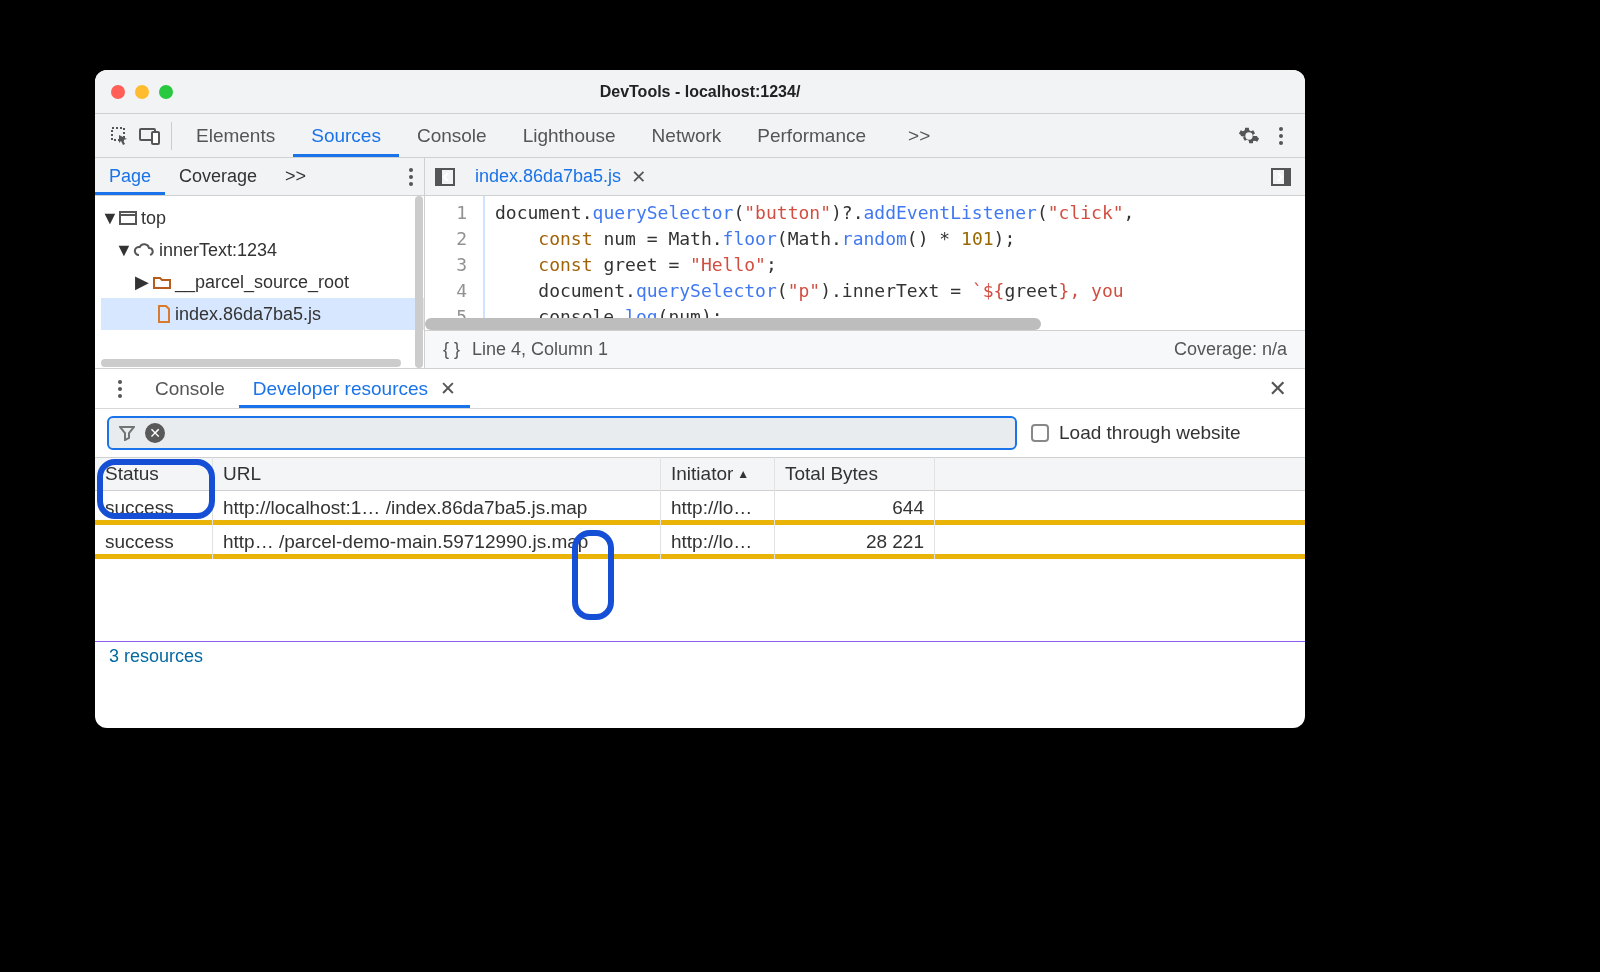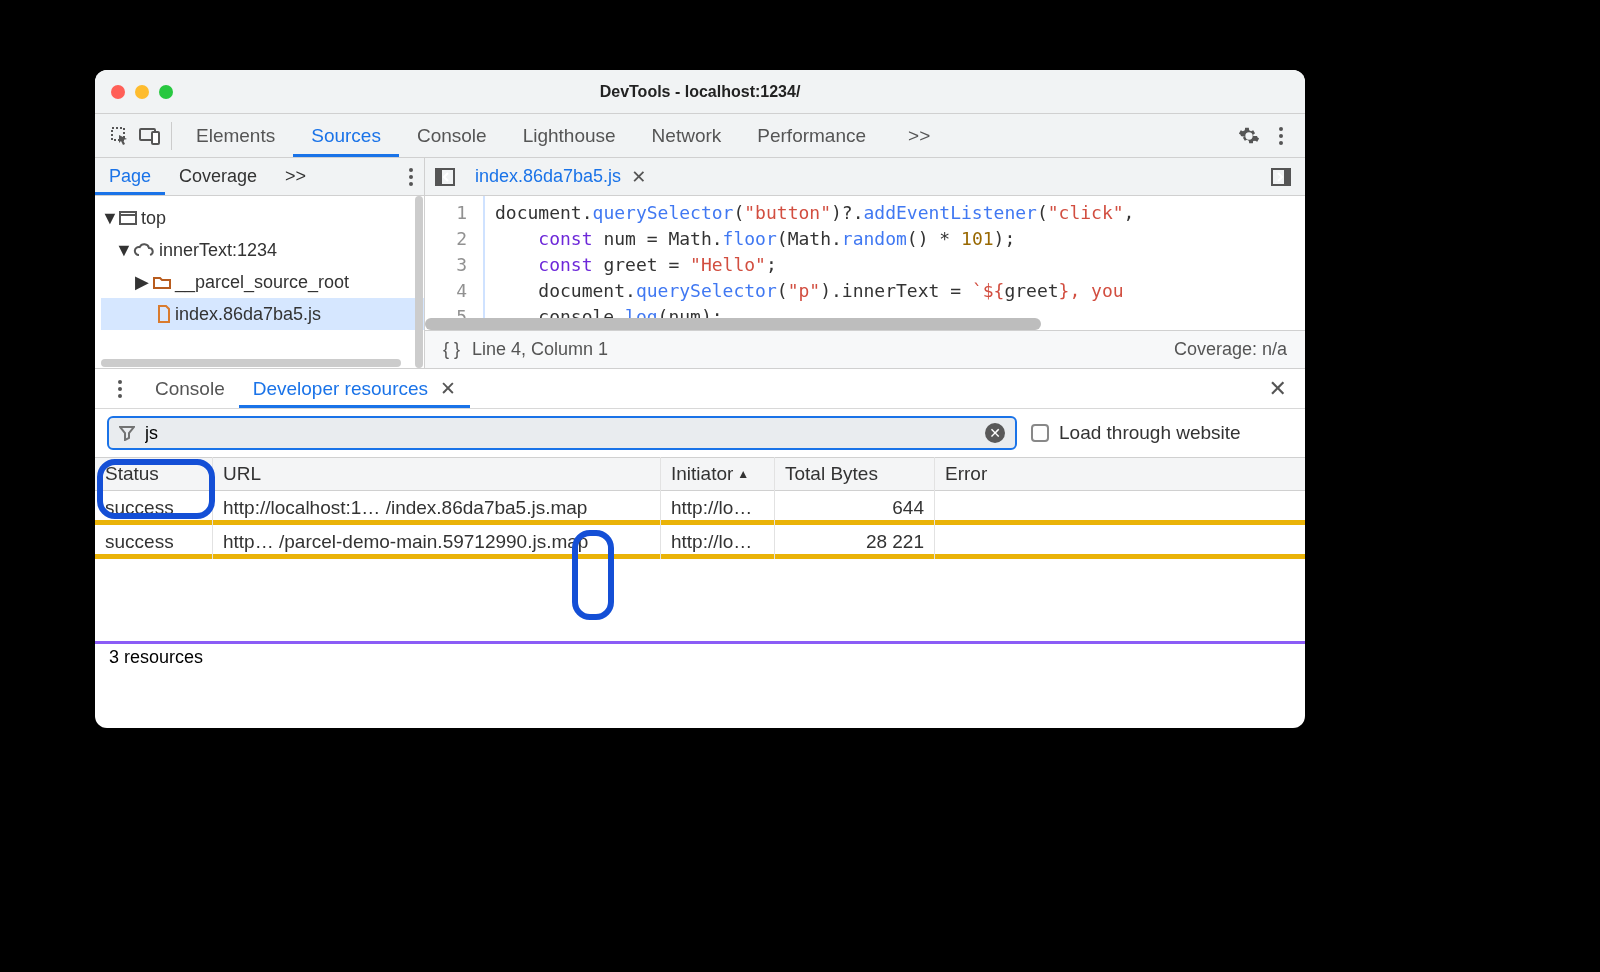--- a/index.html
+++ b/index.html
@@ -63,21 +63,21 @@
   .right { flex:1; display:flex; flex-direction:column; }
   .filetabbar{height:38px;background:#f1f3f4;border-bottom:1px solid #d0d0d0;display:flex;align-items:center;font-size:18px;}
   .filetabbar .panel-toggle{padding:0 10px;}
   .filetab{color:#1a73e8;padding:0 10px;display:flex;align-items:center;gap:10px;}
   .filetab .x{color:#555;}
   .filetabbar .spacer{flex:1;}
   .code{flex:1;overflow:hidden;position:relative;font-family:Menlo,Consolas,monospace;font-size:18px;line-height:26px;}
   .gutter{position:absolute;left:0;top:0;bottom:0;width:60px;background:#fff;color:#919191;text-align:right;padding:4px 16px 0 0;border-right:2px solid #cfe2ff;}
   .codelines{position:absolute;left:70px;right:0;top:4px;white-space:pre;color:#333;overflow:hidden;}
   .codelines .line{height:26px;}
-  .tok-kw{color:#6d28d9;}
+  .tok-kw{color:#a16207;}
   .tok-str{color:#d24e40;}
   .tok-num{color:#986801;}
   .tok-fn{color:#4078f2;}
   .code .hscroll{position:absolute;left:0;bottom:0;height:12px;width:70%;background:#bdbdbd;border-radius:6px;}
   .statusbar{height:38px;border-top:1px solid #d0d0d0;background:#f7f8f9;display:flex;align-items:center;font-size:18px;color:#555;}
   .statusbar .braces{padding:0 12px 0 18px;}
   .statusbar .sp{flex:1;}
   .statusbar .cov{padding-right:18px;}
   
   .drawer{border-top:1px solid #d0d0d0;}
@@ -99,21 +99,21 @@
   .thead{background:#f4f5f6;border-top:1px solid #d0d0d0;border-bottom:1px solid #d0d0d0;height:34px;align-items:center;}
   .cell{padding:0 10px;overflow:hidden;white-space:nowrap;text-overflow:ellipsis;height:34px;display:flex;align-items:center;}
   .c-status{width:118px;border-right:1px solid #e2e2e2;}
   .c-url{width:448px;border-right:1px solid #e2e2e2;}
   .c-init{width:114px;border-right:1px solid #e2e2e2;}
   .c-bytes{width:160px;border-right:1px solid #e2e2e2;justify-content:flex-end;}
   .c-error{flex:1;}
   .trow{height:34px;border-bottom:5px solid #eab308;}
   .thead .sorticon{font-size:12px;margin-left:4px;}
   .tbody-wrap{height:150px;}
-  .footer{height:30px;border-top:3px solid #8b5cf6;display:flex;align-items:center;padding:0 14px;font-size:18px;color:#000000;background:#fff;}
+  .footer{height:30px;border-top:1px solid #8b5cf6;display:flex;align-items:center;padding:0 14px;font-size:18px;color:#0369a1;background:#fff;}
   
   .marker{position:absolute;border:6px solid #144fd6;border-radius:18px;pointer-events:none;}
   .m1{left:2px;top:389px;width:118px;height:60px;}
   .m2{left:477px;top:460px;width:42px;height:90px;}
   
   svg{display:block;}
 </style>
 </head>
 <body>
 
@@ -281,39 +281,37 @@
       <div class="closex">✕</div>
     </div>
 
     <div class="filterrow">
       <div class="filterbox">
         <span class="funnel">
           <svg width="16" height="16" viewBox="0 0 16 16">
               <path d="M1 2h14l-5 6v5l-4 2v-7z" fill="none" stroke="#555" stroke-width="2"></path>
             </svg>
         </span>
-        <input id="filter-input" value="js" style="">
         <span class="clear">✕</span>
       </div>
       <label class="chk">
         <span class="chkbox"></span>
         <span>Load through website</span>
       </label>
     </div>
 
     <div class="table">
       <div class="thead">
         <div class="cell c-status">Status</div>
         <div class="cell c-url">URL</div>
         <div class="cell c-init">
             <span>Initiator</span>
             <span class="sorticon">▲</span>
           </div>
         <div class="cell c-bytes" style="justify-content:flex-start;">Total Bytes</div>
-        <div class="cell c-error">Error</div>
       </div>
       <div class="tbody-wrap">
         <div class="trow">
           <div class="cell c-status">success</div>
           <div class="cell c-url">http://localhost:1…  /index.86da7ba5.js.map</div>
           <div class="cell c-init">http://lo…</div>
           <div class="cell c-bytes">644</div>
           <div class="cell c-error"></div>
         </div>
         <div class="trow">

